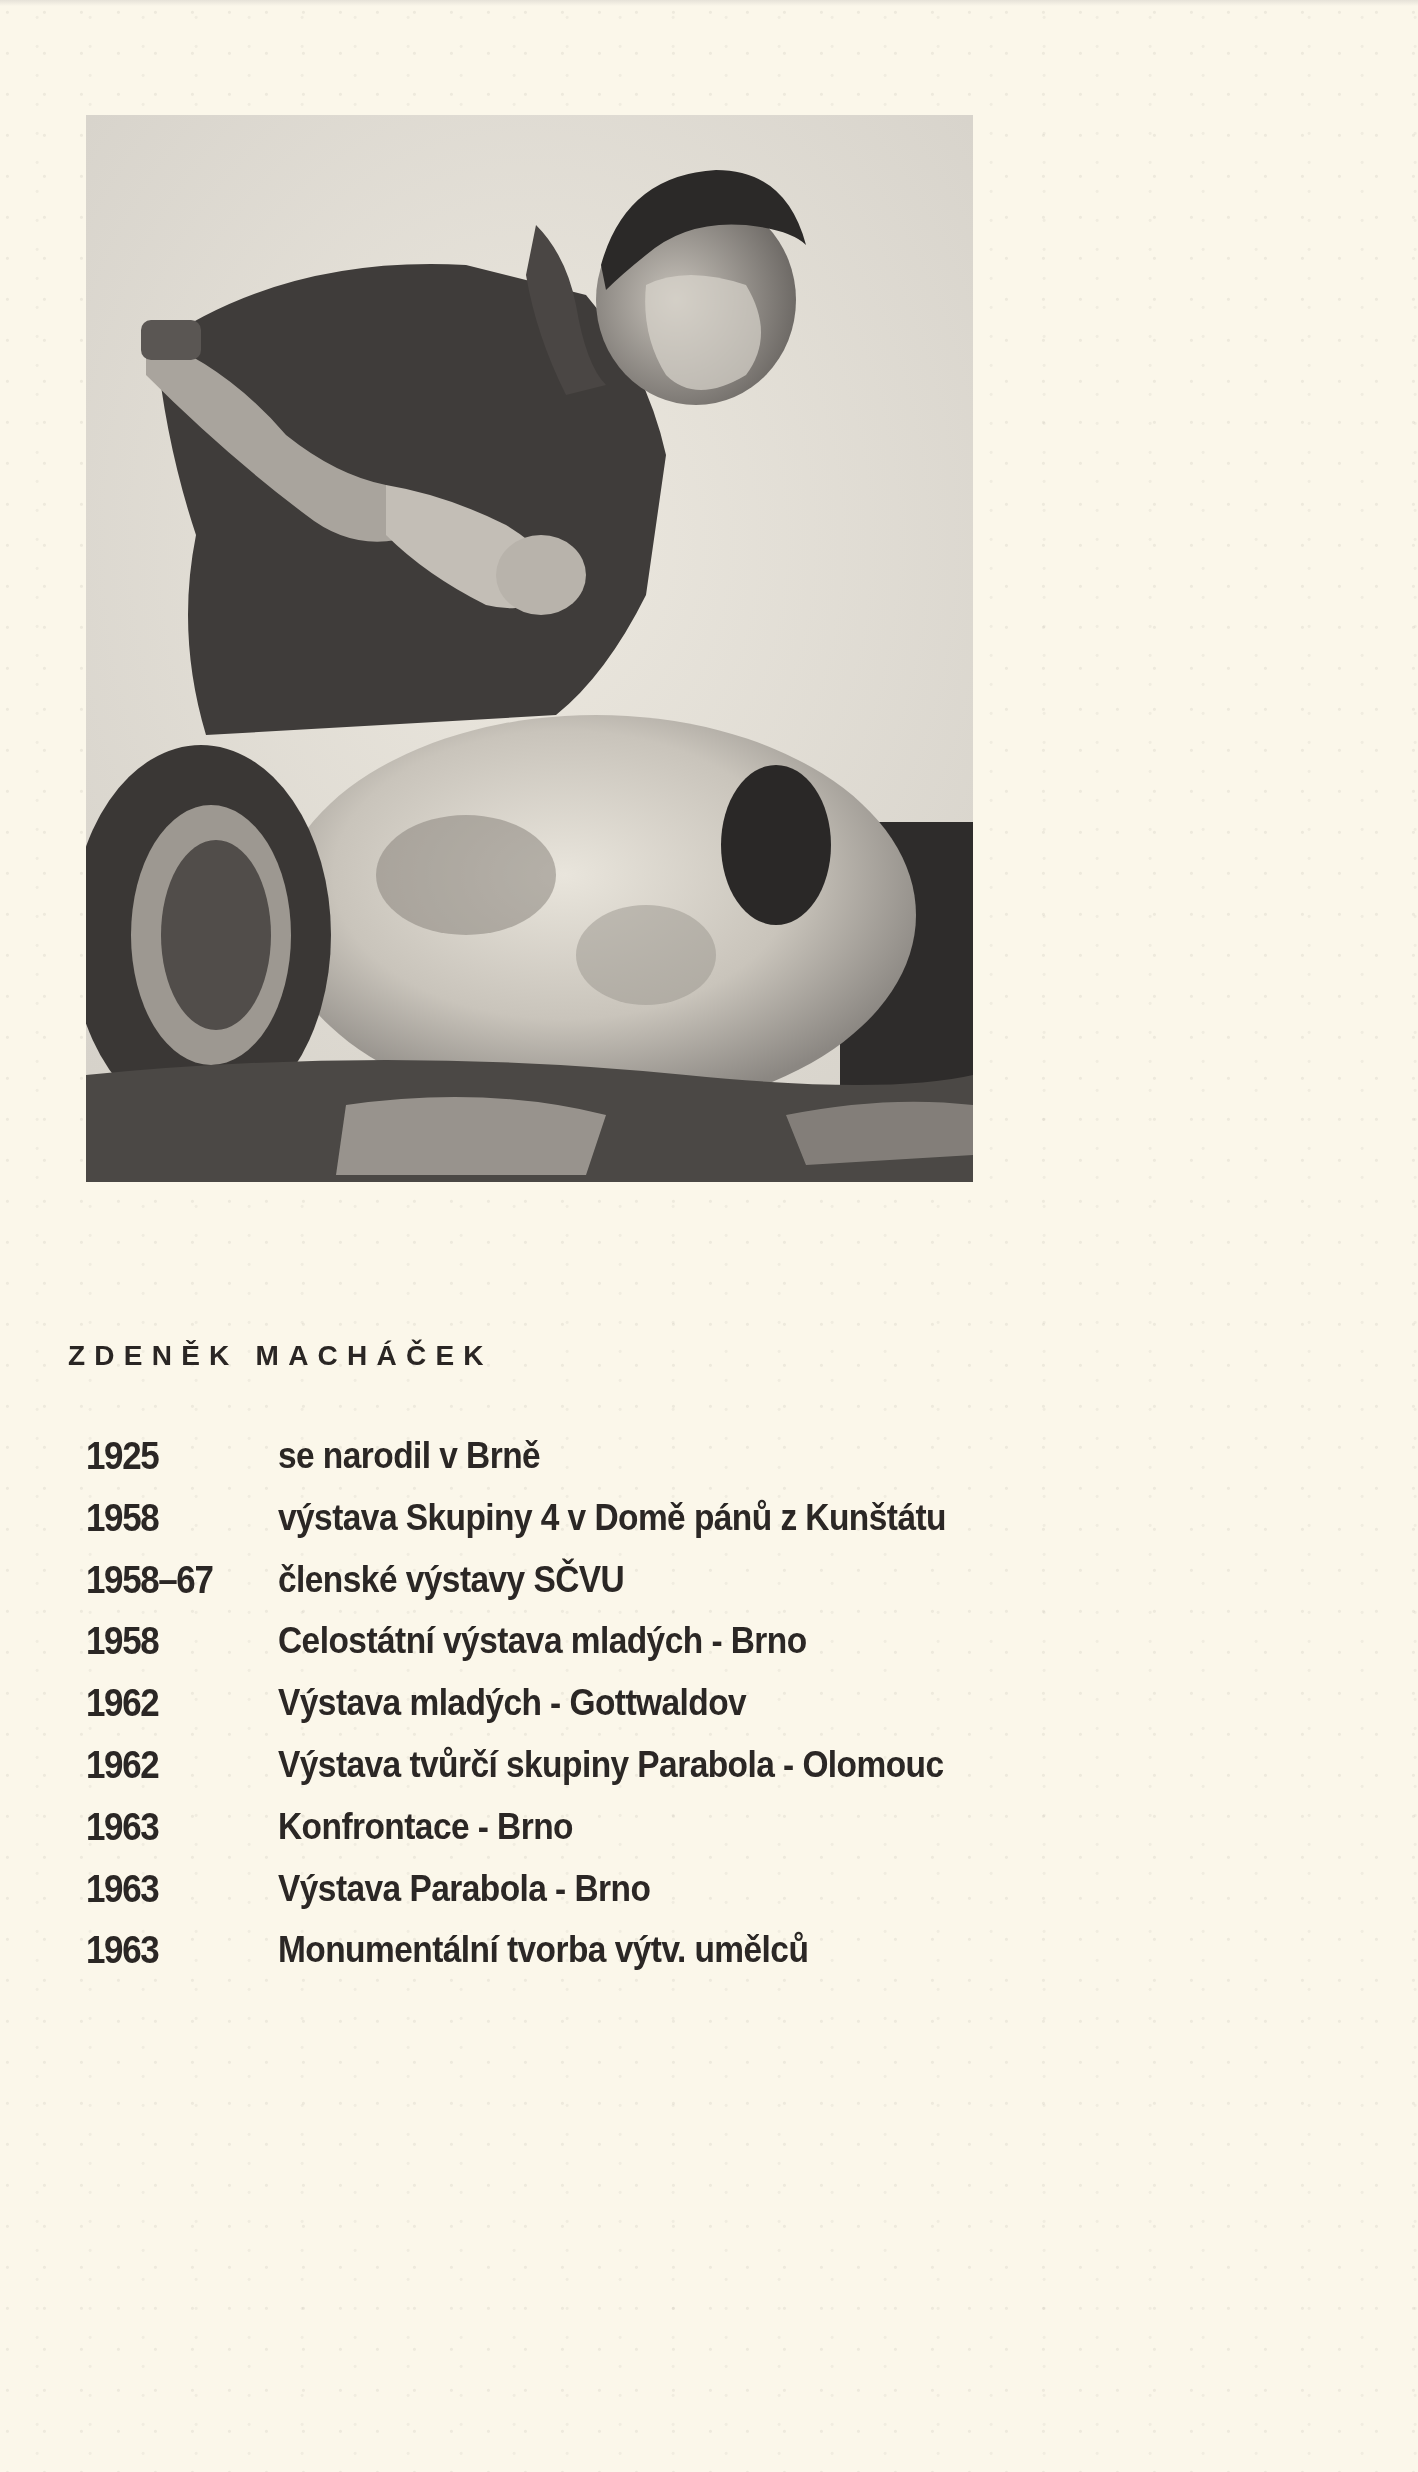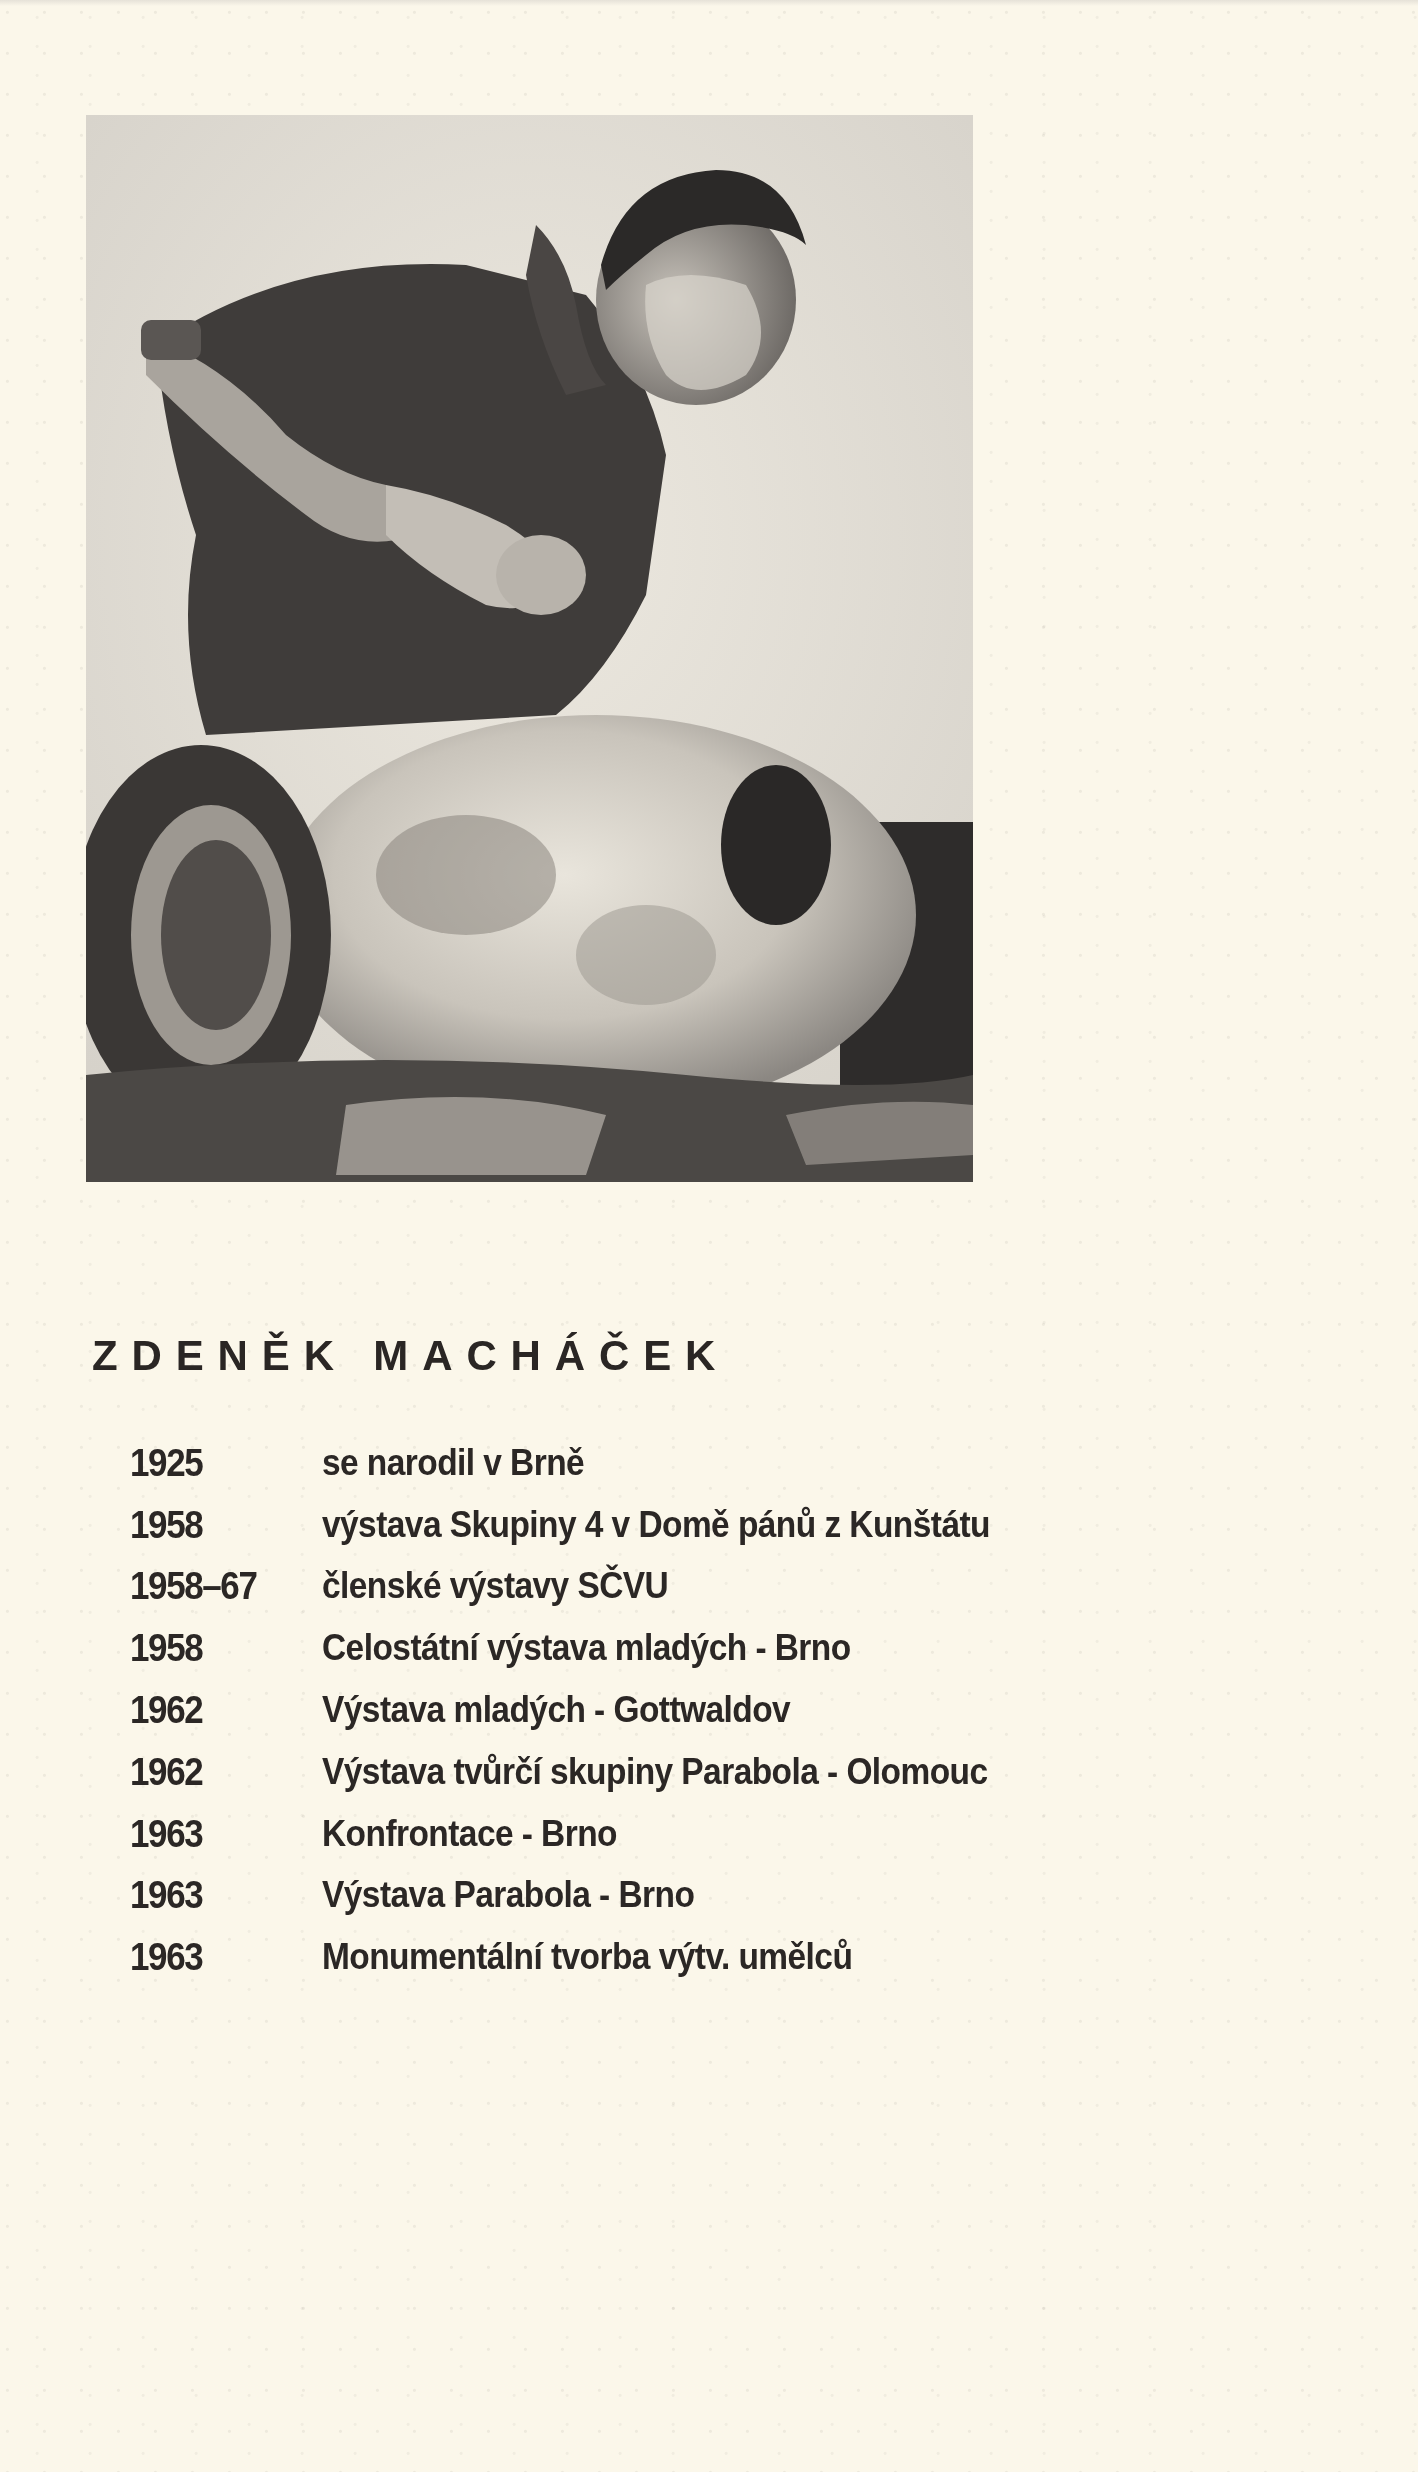--- a/index.html
+++ b/index.html
@@ -39,41 +39,40 @@
     background: #e4e0d8;
     overflow: hidden;
   }
   .photo svg {
     display: block;
     width: 100%;
     height: 100%;
   }
   .artist-name {
     position: absolute;
-    left: 92px;
+    left: 68px;
     top: 1330px;
-    font-size: 42px;
+    font-size: 28px;
     font-weight: 700;
     letter-spacing: 0.33em;
     line-height: 52px;
     white-space: nowrap;
     color: #2a2624;
   }
   .timeline {
     position: absolute;
     left: 86px;
     top: 1432px;
     width: 1200px;
   }
   .timeline-row {
     display: flex;
     height: 61.8px;
-    align-items: center;
+    align-items: flex-start;
     white-space: nowrap;
-    margin-left: 44px;
   }
   .year {
     width: 192px;
     flex: 0 0 192px;
     font-size: 38px;
     font-weight: 700;
     line-height: 48px;
     letter-spacing: -1.5px;
     transform: scaleX(0.92);
     transform-origin: left center;

